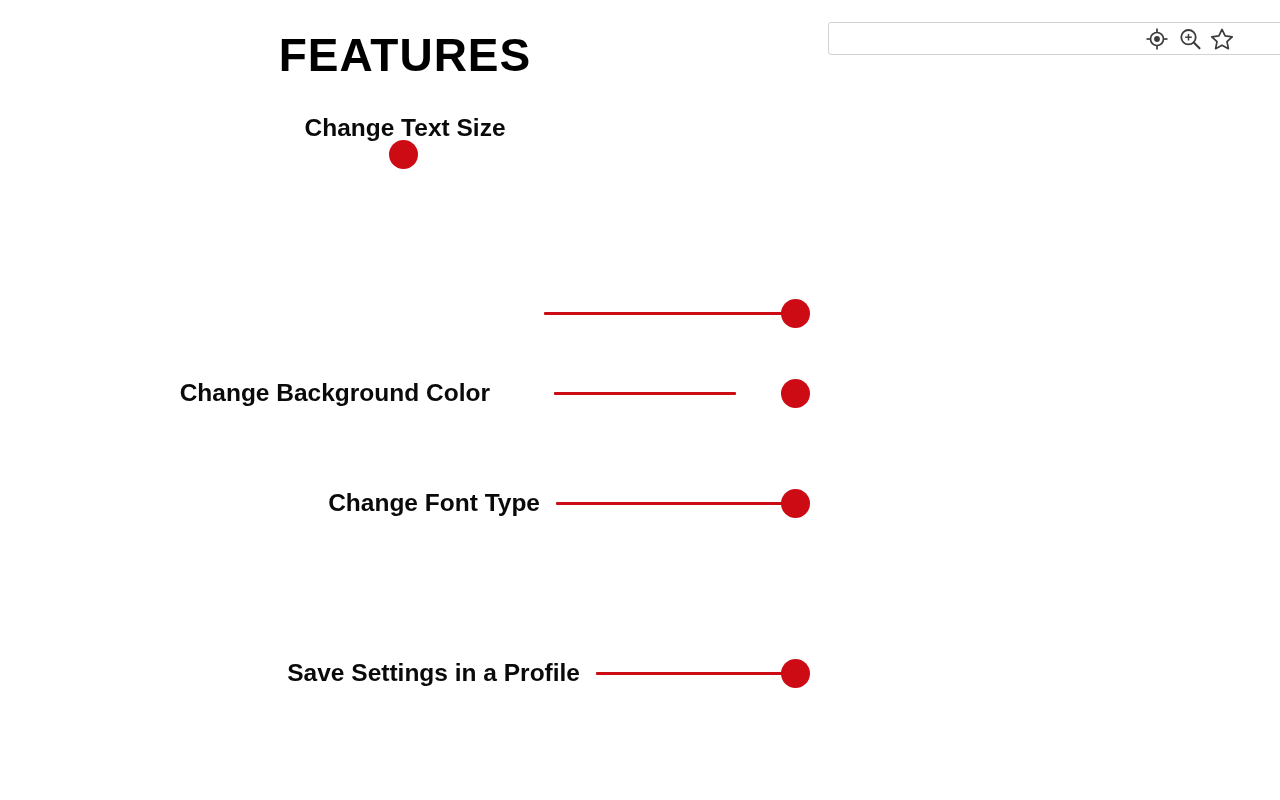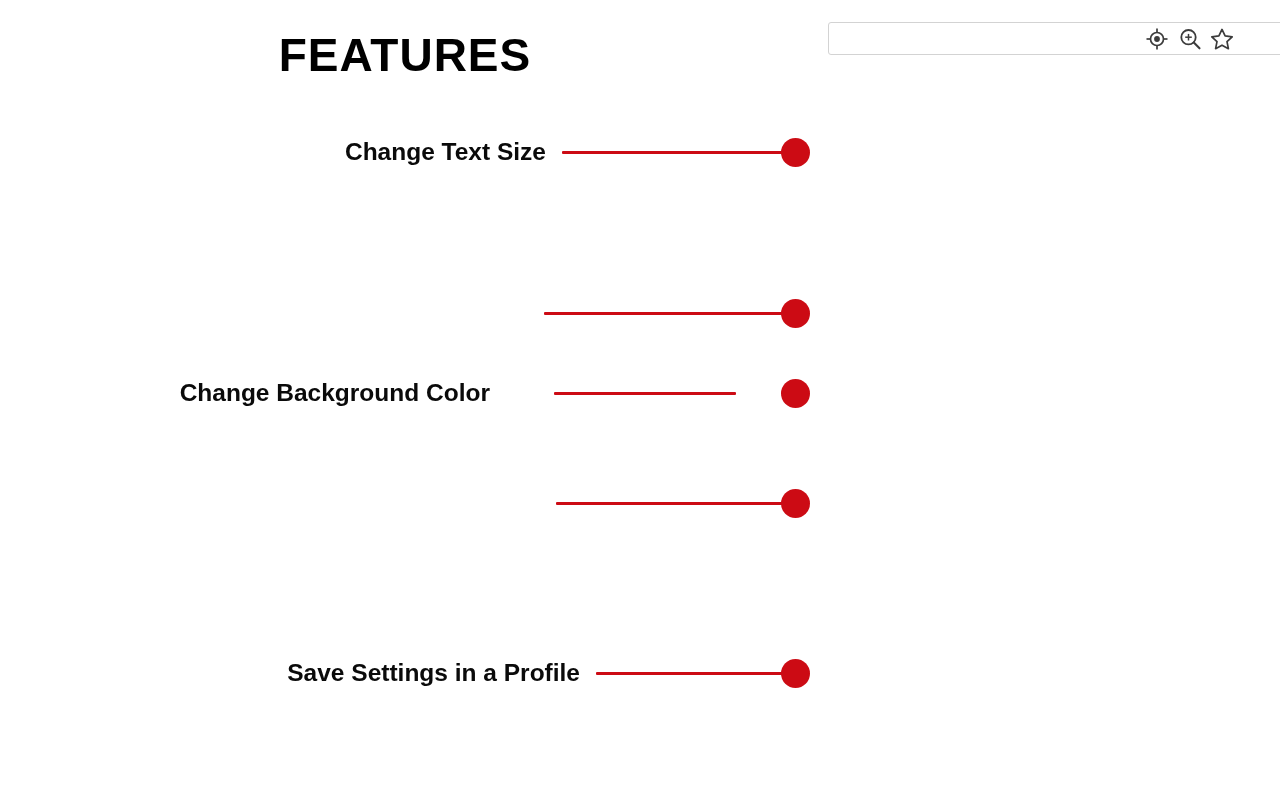--- a/index.html
+++ b/index.html
@@ -118,35 +118,36 @@
   #icon-star     { left: 377px; }
 </style>
 </head>
 <body>
 
 <div id="features-panel">
 
   <div id="features-title">FEATURES</div>
 
   <div id="features-rows">
-      <div class="feature-row" style="top: 135px;">
+      <div class="feature-row" style="top: 135px; flex-direction: column;">
         <div class="feature-label">Change Text Size</div>
         <div class="feature-line" style="width: 222px; background: rgb(204, 11, 20);"></div>
         <div class="feature-dot" style="background: rgb(204, 11, 20);"></div>
       </div>
       <div class="feature-row" style="top: 296px;">
         <div class="feature-line" style="width: 240px; background: rgb(204, 11, 20);"></div>
         <div class="feature-dot" style="background: rgb(204, 11, 20);"></div>
       </div>
       <div class="feature-row" style="top: 376px; gap: 48px;">
         <div class="feature-label">Change Background Color</div>
         <div class="feature-line" style="width: 182px; background: rgb(204, 11, 20);"></div>
         <div class="feature-dot" style="background: rgb(204, 11, 20);"></div>
       </div>
       <div class="feature-row" style="top: 486px;">
+        <div class="feature-label">Change Font Type</div>
         <div class="feature-line" style="width: 228px; background: rgb(204, 11, 20);"></div>
         <div class="feature-dot" style="background: rgb(204, 11, 20);"></div>
       </div>
       <div class="feature-row" style="top: 656px;">
         <div class="feature-label">Save Settings in a Profile</div>
         <div class="feature-line" style="width: 188px; background: rgb(204, 11, 20);"></div>
         <div class="feature-dot" style="background: rgb(204, 11, 20);"></div>
       </div>
     </div>
 

